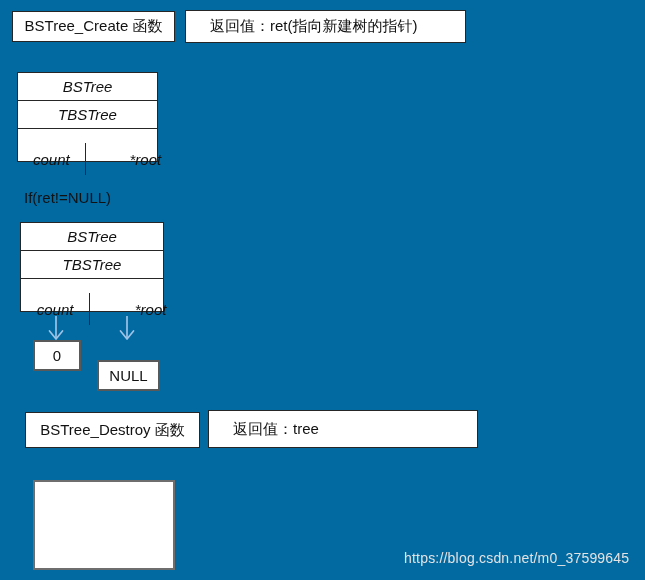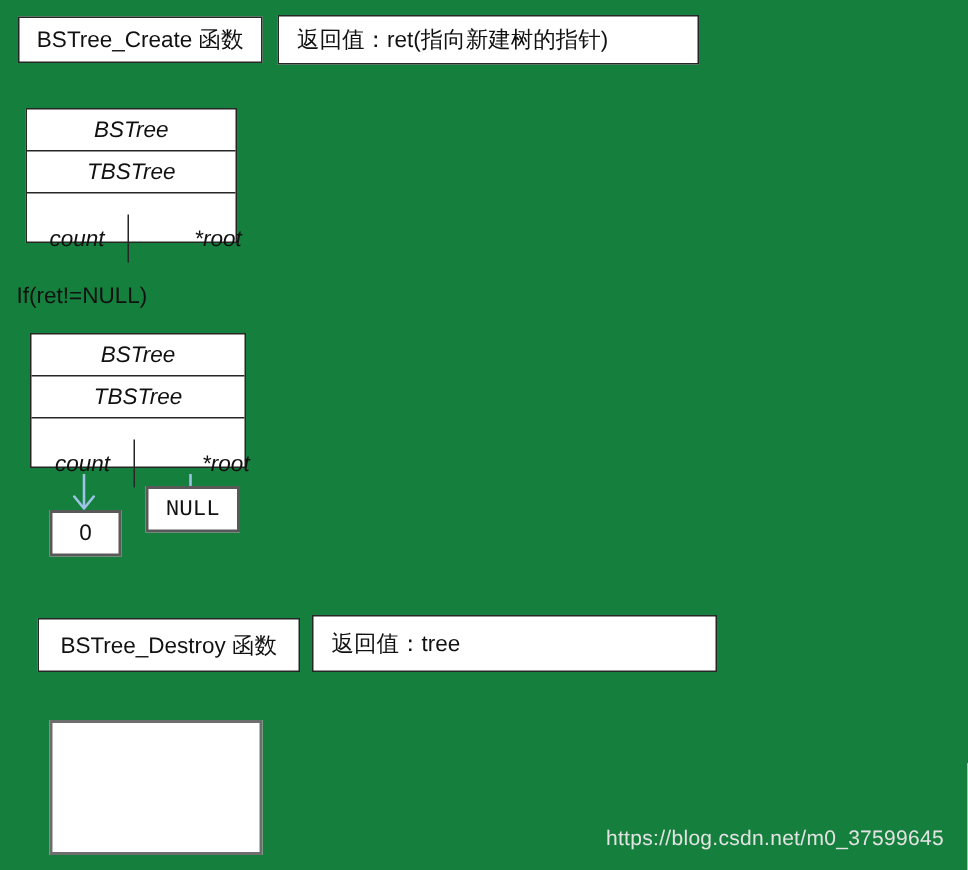--- a/index.html
+++ b/index.html
@@ -12,35 +12,35 @@
   * { margin: 0; padding: 0; box-sizing: border-box; }
   html, body { background: #ffffff; }
   body {
     font-family: "Liberation Sans", "DejaVu Sans", sans-serif;
     color: var(--text);
   }
   .canvas {
     position: relative;
     width: 645px;
     height: 580px;
-    background: #15803d;
+    background: #0369a1;
     overflow: hidden;
   }
   
   .hbox {
     position: absolute;
     border: 1.5px solid var(--border-dark);
     background: #fff;
     display: flex;
     align-items: center;
     font-size: 15px;
     white-space: nowrap;
   }
   .hbox.centered { justify-content: center; }
-  .hbox.leftpad { padding-left: 12px; justify-content: flex-start; }
+  .hbox.leftpad { padding-left: 24px; justify-content: flex-start; }
 
   #create-title  { left: 12px;  top: 11px;  width: 163px; height: 31px; }
   #create-return { left: 185px; top: 10px;  width: 281px; height: 33px; }
   #destroy-title  { left: 25px;  top: 412px; width: 175px; height: 36px; }
   #destroy-return { left: 208px; top: 410px; width: 270px; height: 38px; }
 
   
   .struct {
     position: absolute;
     border: 1.5px solid var(--border-dark);
@@ -64,21 +64,21 @@
     display: flex;
     align-items: center;
     justify-content: center;
     margin-top: 28px;
   }
   .cell.c2 { width: 52%; border-left: 1.5px solid var(--border-dark); padding-left: 48px; }
 
   
   .cond {
     position: absolute;
-    left: 11px;
+    left: 24px;
     top: 189px;
     font-size: 15px;
     white-space: nowrap;
   }
 
   
   .arrow { position: absolute; width: 20px; height: 25px; }
   #arrow-count { left: 46px;  top: 316px; }
   #arrow-root  { left: 117px; top: 316px; }
   .arrow-stroke {
@@ -93,21 +93,21 @@
   .vbox {
     position: absolute;
     border: 2px solid var(--border-gray);
     background: #fff;
     display: flex;
     align-items: center;
     justify-content: center;
     font-size: 15px;
   }
   #val-count { left: 33px; top: 340px; width: 48px; height: 31px; }
-  #val-root  { left: 97px; top: 324px; width: 63px; height: 31px; font-family: Liberation Mono, monospace; }
+  #val-root  { left: 97px; top: 360px; width: 63px; height: 31px; }
 
   
   .empty-box {
     position: absolute;
     left: 33px;
     top: 480px;
     width: 142px;
     height: 90px;
     border: 2px solid #6e6e6e;
     background: #fff;

